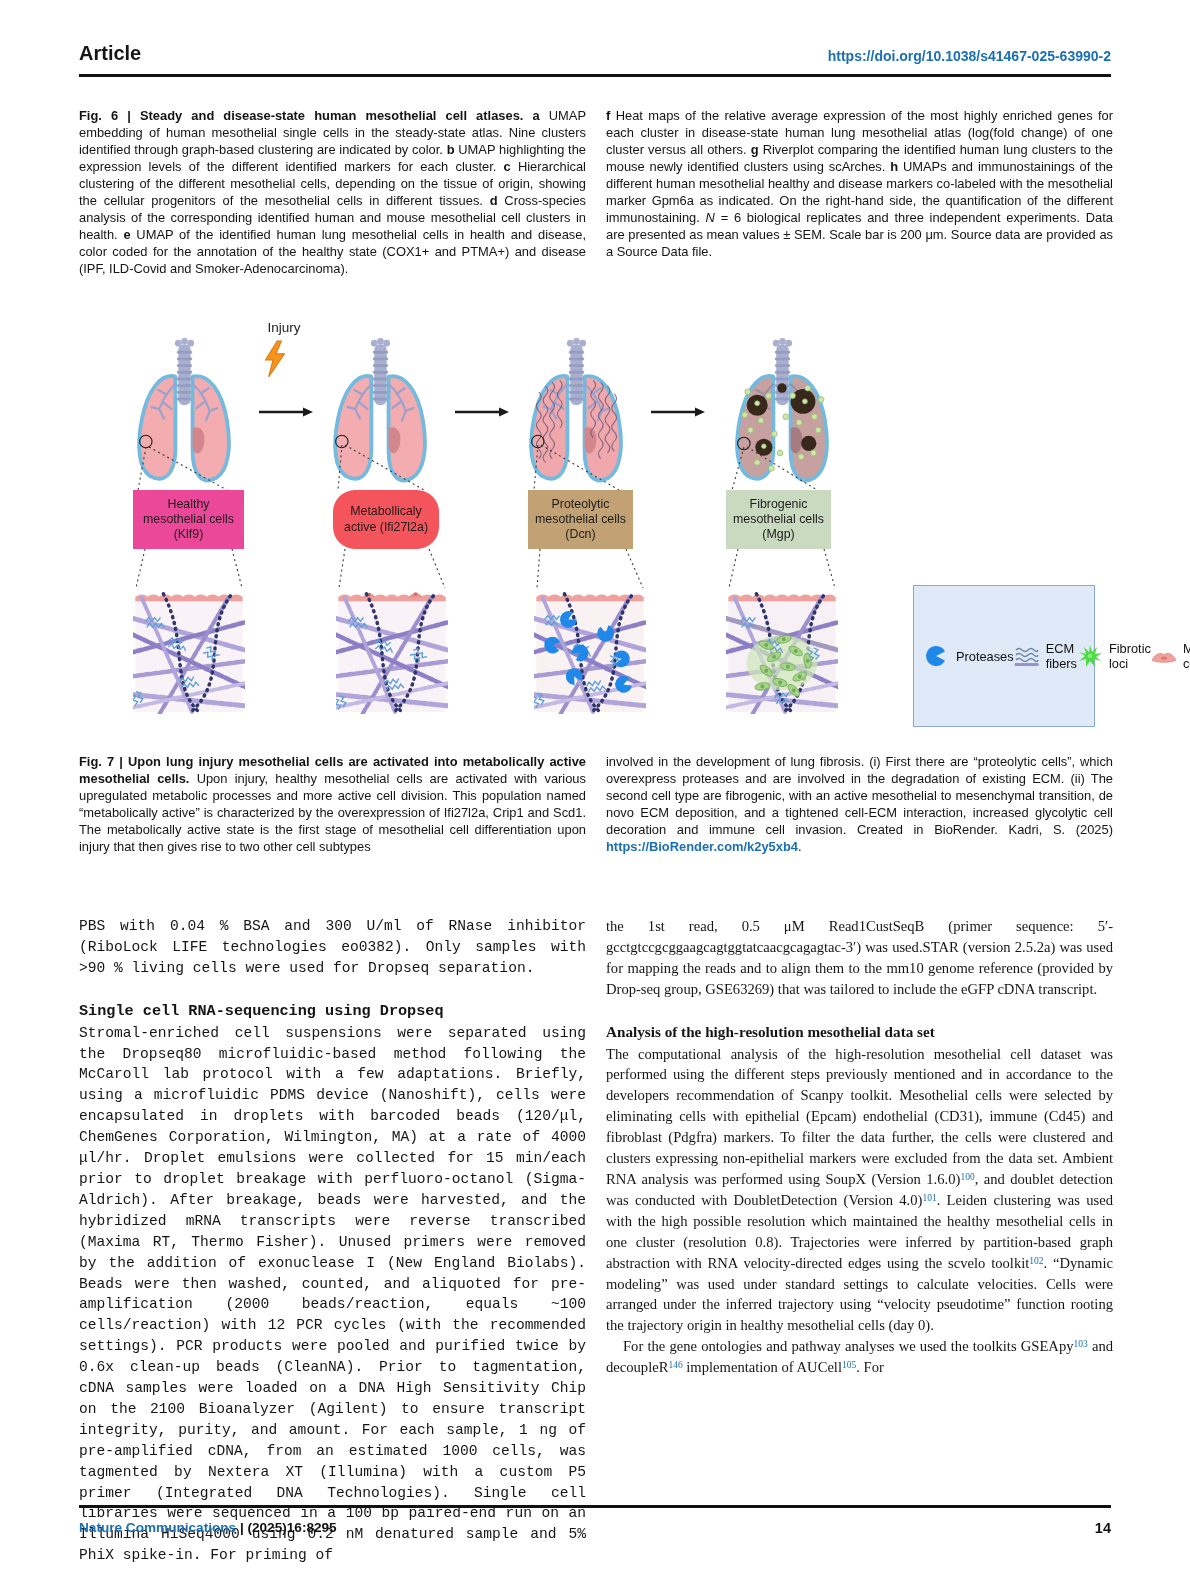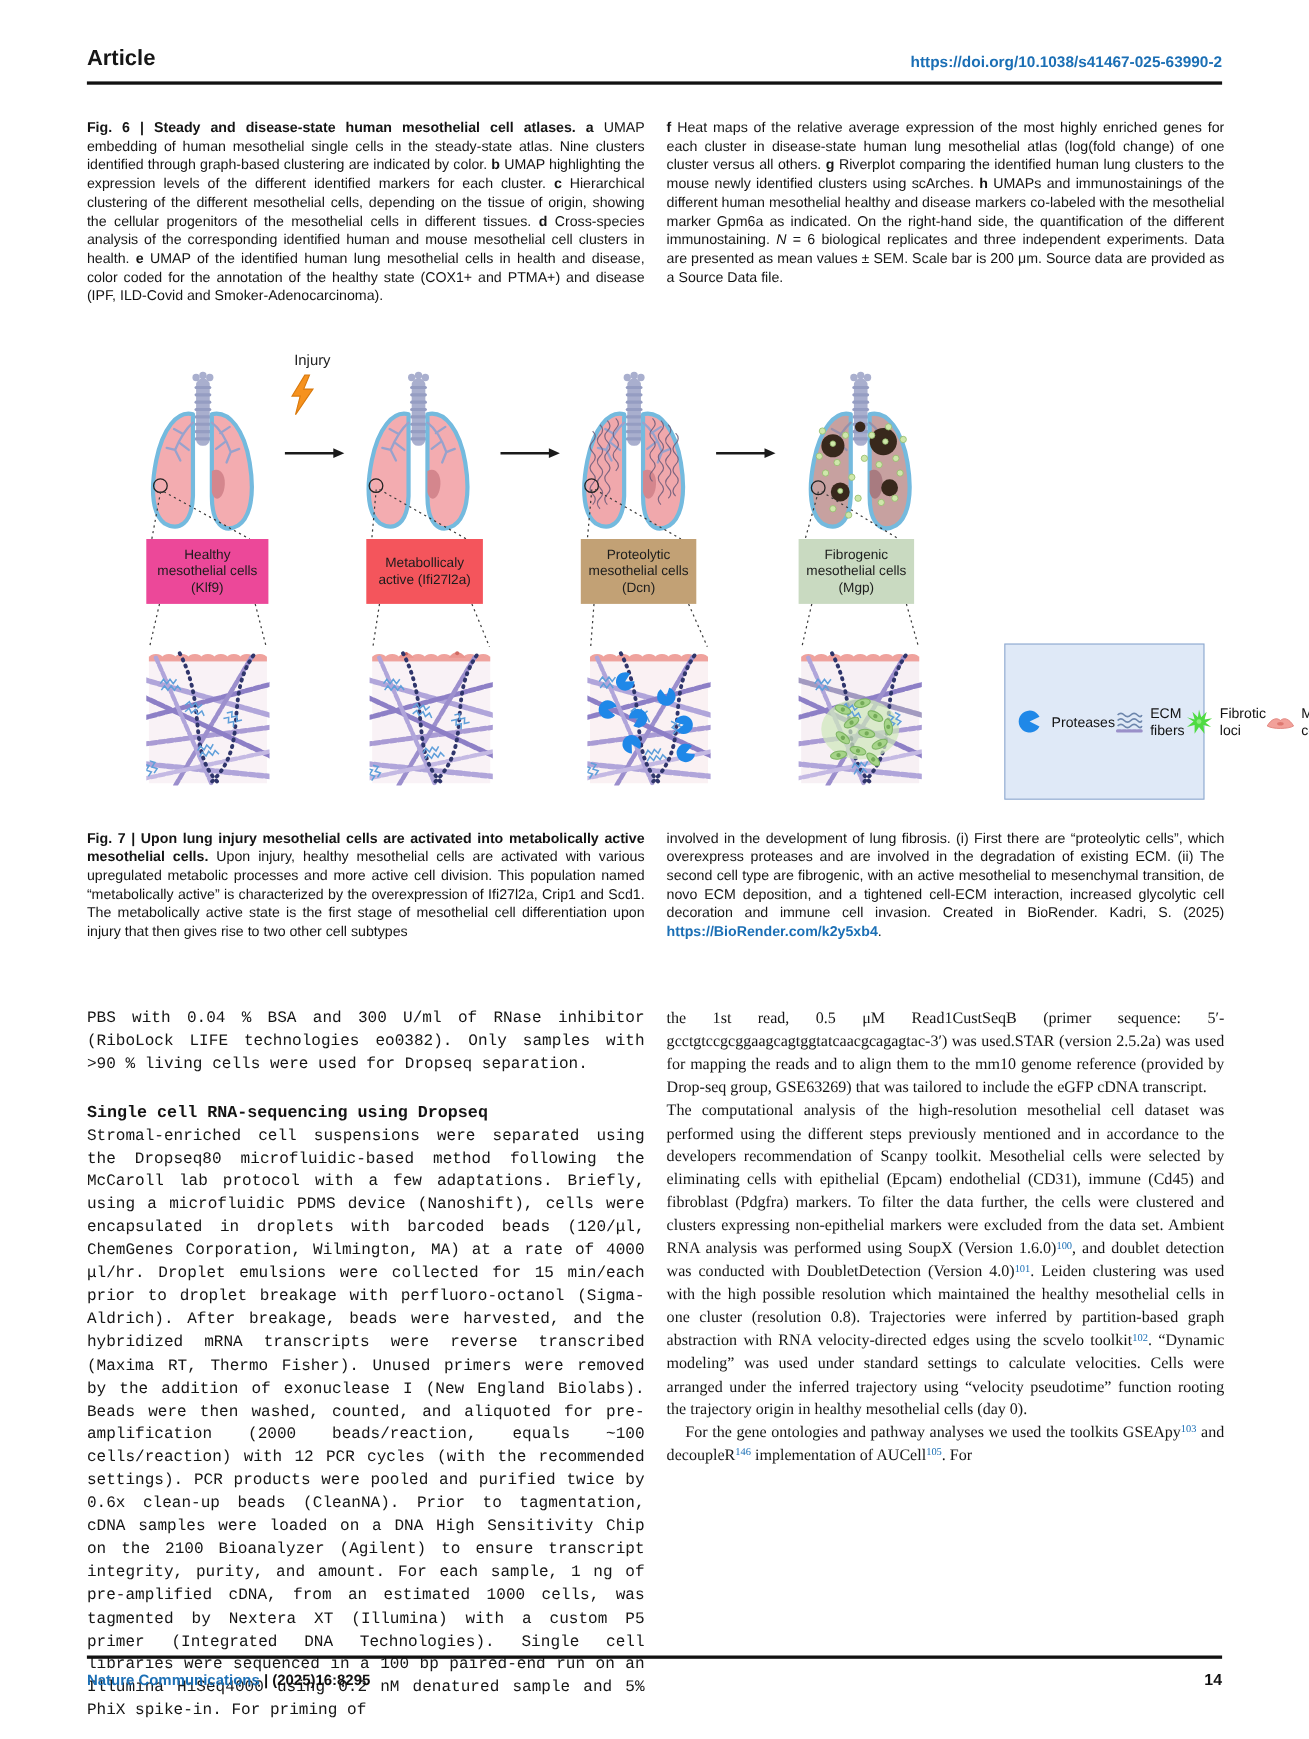--- a/index.html
+++ b/index.html
@@ -226,21 +226,21 @@
         <line x1="665" y1="147" x2="653" y2="190"></line>
           <line x1="668" y1="147" x2="738" y2="190"></line>
         <line x1="659" y1="249" x2="650" y2="288"></line>
           <line x1="745" y1="249" x2="756" y2="288"></line>
       </g>
     </svg>
 
     <div class="stage-box" style="left: 54px; width: 111px; background: #ec4899;">
         <span>Healthy mesothelial cells (Klf9)</span>
       </div>
-    <div class="stage-box" style="left: 254px; width: 106px; background: rgb(244, 85, 92);">
+    <div class="stage-box" style="left: 254px; width: 106px; background: rgb(244, 85, 92); border-radius: 22px;">
         <span>Metabollicaly active (Ifi27l2a)</span>
       </div>
     <div class="stage-box" style="left: 449px; width: 105px; background: rgb(194, 161, 117);">
         <span>Proteolytic mesothelial cells (Dcn)</span>
       </div>
     <div class="stage-box" style="left: 647px; width: 105px; background: rgb(201, 218, 193);">
         <span>Fibrogenic mesothelial cells (Mgp)</span>
       </div>
 
     <svg class="abs" style="left:54px;top:288px" width="112" height="126" viewBox="0 0 112 128">
@@ -548,20 +548,21 @@
   <p class="cap" id="fig7-right"><span>involved in the development of lung fibrosis. (i) First there are “proteolytic cells”, which overexpress proteases and are involved in the degradation of existing ECM. (ii) The second cell type are fibrogenic, with an active mesothelial to mesenchymal transition, de novo ECM deposition, and a tightened cell-ECM interaction, increased glycolytic cell decoration and immune cell invasion. Created in BioRender. Kadri, S. (2025) </span><span class="link">https://BioRender.com/k2y5xb4</span><span>.</span></p>
 
   <div class="bodycol" id="body-left">
     <p>PBS with 0.04 % BSA and 300 U/ml of RNase inhibitor (RiboLock LIFE technologies eo0382). Only samples with &gt;90 % living cells were used for Dropseq separation.</p>
     <h3>Single cell RNA-sequencing using Dropseq</h3>
     <p>Stromal-enriched cell suspensions were separated using the Dropseq80 microfluidic-based method following the McCaroll lab protocol with a few adaptations. Briefly, using a microfluidic PDMS device (Nanoshift), cells were encapsulated in droplets with barcoded beads (120/μl, ChemGenes Corporation, Wilmington, MA) at a rate of 4000 μl/hr. Droplet emulsions were collected for 15 min/each prior to droplet breakage with perfluoro-octanol (Sigma-Aldrich). After breakage, beads were harvested, and the hybridized mRNA transcripts were reverse transcribed (Maxima RT, Thermo Fisher). Unused primers were removed by the addition of exonuclease I (New England Biolabs). Beads were then washed, counted, and aliquoted for pre-amplification (2000 beads/reaction, equals ~100 cells/reaction) with 12 PCR cycles (with the recommended settings). PCR products were pooled and purified twice by 0.6x clean-up beads (CleanNA). Prior to tagmentation, cDNA samples were loaded on a DNA High Sensitivity Chip on the 2100 Bioanalyzer (Agilent) to ensure transcript integrity, purity, and amount. For each sample, 1 ng of pre-amplified cDNA, from an estimated 1000 cells, was tagmented by Nextera XT (Illumina) with a custom P5 primer (Integrated DNA Technologies). Single cell libraries were sequenced in a 100 bp paired-end run on an Illumina HiSeq4000 using 0.2 nM denatured sample and 5% PhiX spike-in. For priming of</p>
   </div>
 
   <div class="bodycol" id="body-right">
     <p>the 1st read, 0.5 μM Read1CustSeqB (primer sequence: 5′-gcctgtccgcggaagcagtggtatcaacgcagagtac-3′) was used.STAR (version 2.5.2a) was used for mapping the reads and to align them to the mm10 genome reference (provided by Drop-seq group, GSE63269) that was tailored to include the eGFP cDNA transcript.</p>
+    <h3>Analysis of the high-resolution mesothelial data set</h3>
     <p><span>The computational analysis of the high-resolution mesothelial cell dataset was performed using the different steps previously mentioned and in accordance to the developers recommendation of Scanpy toolkit. Mesothelial cells were selected by eliminating cells with epithelial (Epcam) endothelial (CD31), immune (Cd45) and fibroblast (Pdgfra) markers. To filter the data further, the cells were clustered and clusters expressing non-epithelial markers were excluded from the data set. Ambient RNA analysis was performed using SoupX (Version 1.6.0)</span><sup class="ref">100</sup><span>, and doublet detection was conducted with DoubletDetection (Version 4.0)</span><sup class="ref">101</sup><span>. Leiden clustering was used with the high possible resolution which maintained the healthy mesothelial cells in one cluster (resolution 0.8). Trajectories were inferred by partition-based graph abstraction with RNA velocity-directed edges using the scvelo toolkit</span><sup class="ref">102</sup><span>. “Dynamic modeling” was used under standard settings to calculate velocities. Cells were arranged under the inferred trajectory using “velocity pseudotime” function rooting the trajectory origin in healthy mesothelial cells (day 0).</span></p>
     <p class="p-indent"><span>For the gene ontologies and pathway analyses we used the toolkits GSEApy</span><sup class="ref">103</sup><span> and decoupleR</span><sup class="ref">146</sup><span> implementation of AUCell</span><sup class="ref">105</sup><span>. For</span></p>
   </div>
 
   <div class="rule-bot"></div>
   <div class="ftr" id="ftr-left"><a class="jlink">Nature Communications</a> <span>| (2025)16:8295</span></div>
   <div class="ftr" id="ftr-right">14</div>
 
 </div>
 

